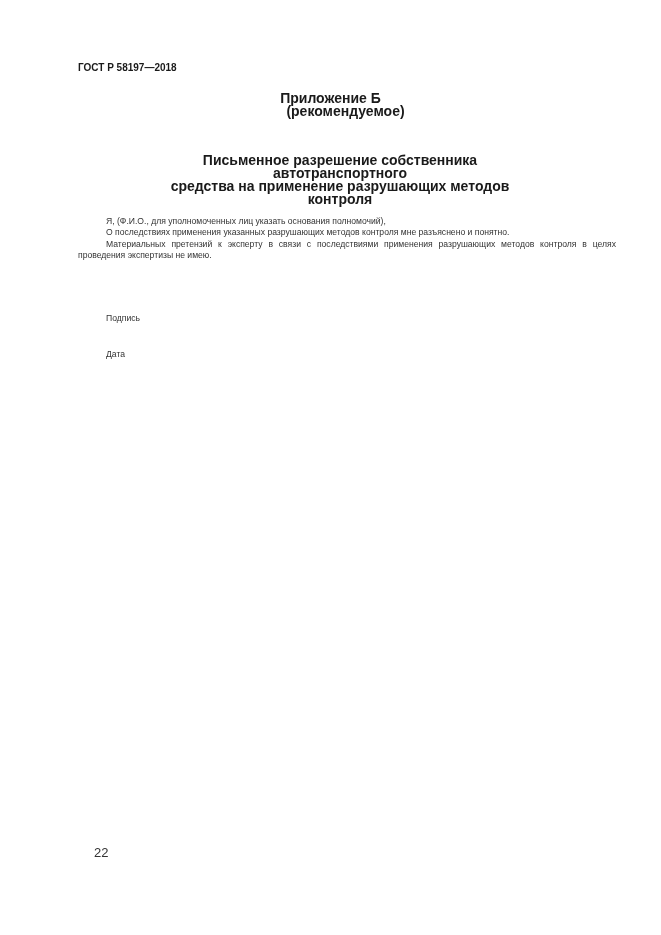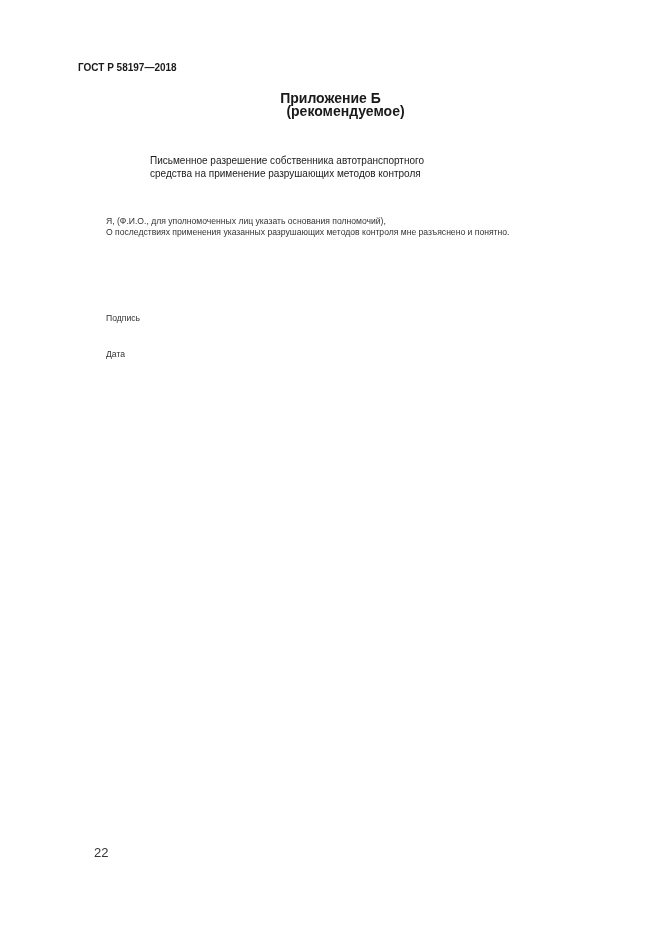--- a/index.html
+++ b/index.html
@@ -1,21 +1,21 @@
 <!DOCTYPE html>
 <html><head>
 <meta charset="utf-8">
 <style>
   html, body { margin:0; padding:0; background:#ffffff; }
   body { width:661px; height:935px; position:relative; overflow:hidden;
          font-family:"Liberation Sans", sans-serif; color:#222; }
   .abs { position:absolute; }
   .header { left:78px; top:62px; font-size:10px; font-weight:bold; color:#1a1a1a; }
   .appendix { left:0; width:661px; text-align:center; font-size:14px; font-weight:bold; color:#1a1a1a; line-height:13px; }
-  .title { left:150px; width:380px; font-size:10px; font-weight:normal; color:#1a1a1a; line-height:13px; top:154px; }
+  .title { left:150px; width:380px; text-align:center; font-size:14px; font-weight:bold; color:#1a1a1a; line-height:13px; top:154px; }
   .body-text { left:78px; width:538px; font-size:8.6px; line-height:11.3px; color:#333; top:216px; }
   .body-text p { margin:0; text-align:justify; }
   .indent { text-indent:28px; }
   .sig { left:106px; font-size:8.6px; color:#333; }
   .page-num { left:78px; top:845px; font-size:13px; color:#333;margin-left:16px; }
 </style>
 </head>
 <body>
 
 <div class="abs header">ГОСТ Р 58197—2018</div>
@@ -24,18 +24,19 @@
 <div class="abs appendix" style="top:105px;padding-left:15px;">(рекомендуемое)</div>
 
 <div class="abs title">
   <div>Письменное разрешение собственника автотранспортного</div>
   <div>средства на применение разрушающих методов контроля</div>
 </div>
 
 <div class="abs body-text">
   <p class="indent">Я, (Ф.И.О., для уполномоченных лиц указать основания полномочий),</p>
   <p class="indent">О последствиях применения указанных разрушающих методов контроля мне разъяснено и понятно.</p>
+  <p class="indent">Материальных претензий к эксперту в связи с последствиями применения разрушающих методов контроля в целях проведения экспертизы не имею.</p>
 </div>
 
 <div class="abs sig" style="top:313px;">Подпись</div>
 <div class="abs sig" style="top:349px;">Дата</div>
 
 <div class="abs page-num">22</div>
 
 </body></html>

